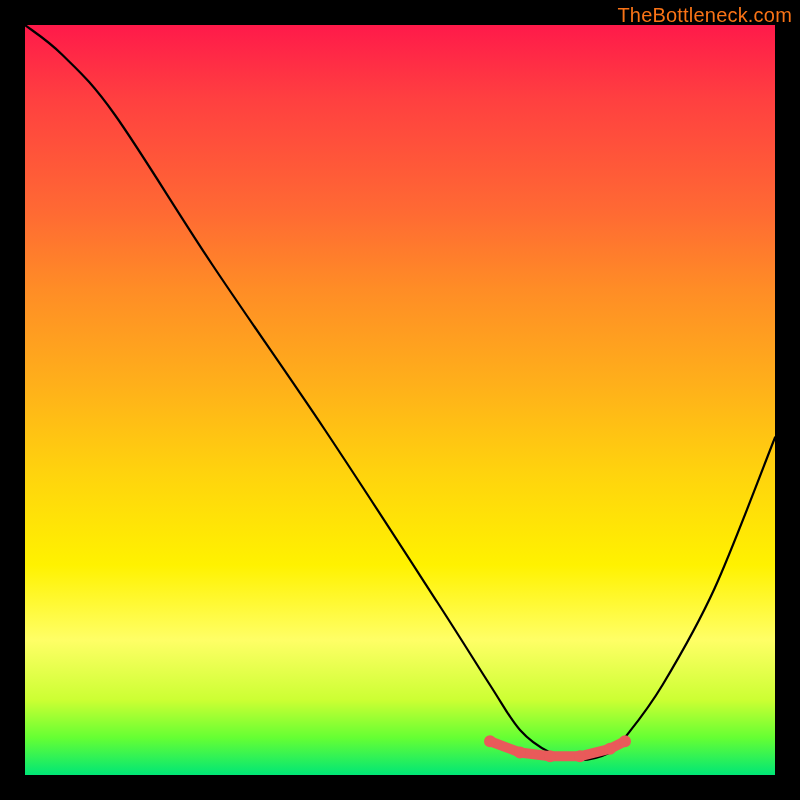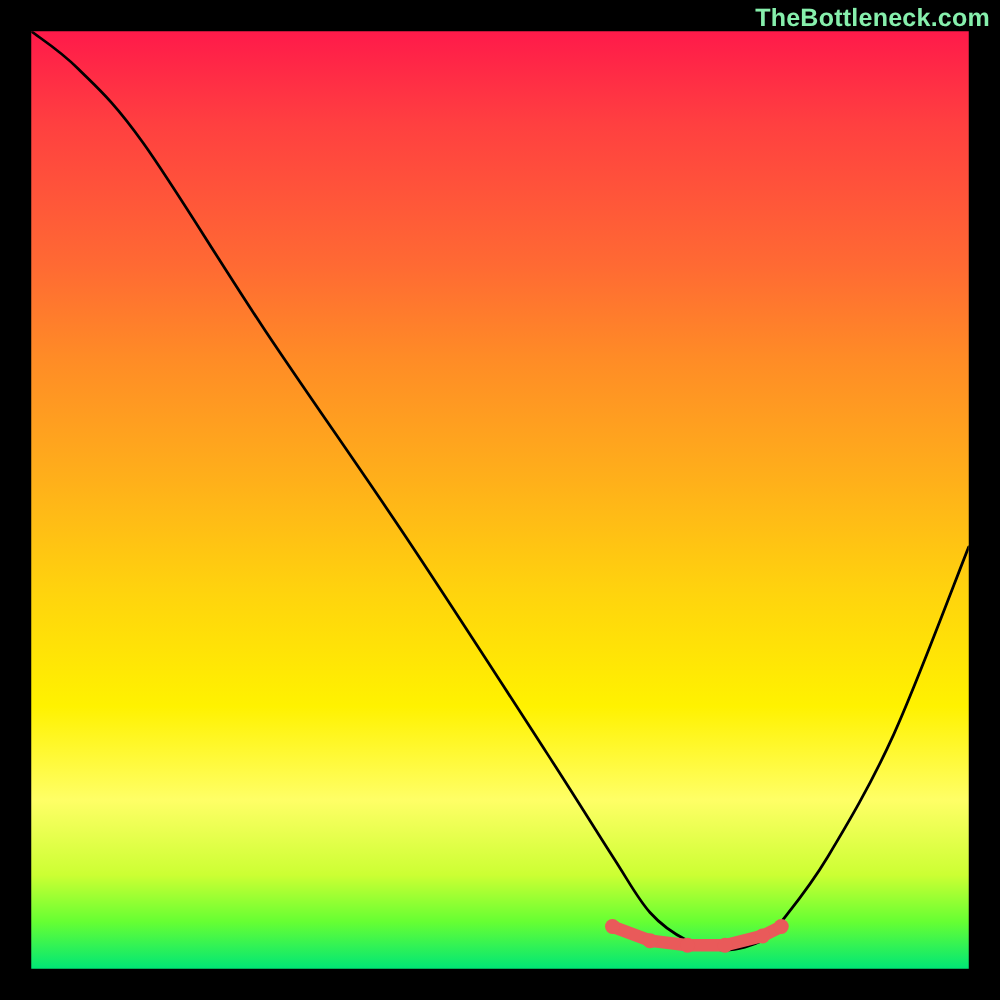--- a/index.html
+++ b/index.html
@@ -34,23 +34,23 @@
       #ffff66 82%,
       #ccff33 90%,
       #66ff33 95%,
       #00e676 100%
     );
   }
   .watermark {
     position: absolute;
     top: 4px;
     right: 8px;
-    color: #86efac;
+    color: #f97316;
     font-size: 20px;
-    font-weight: 700;
+    font-weight: 400;
     letter-spacing: 0.2px;
   }
   svg.curve-layer {
     position: absolute;
     left: 0;
     top: 0;
     width: 750px;
     height: 750px;
   }
   .curve-path {

